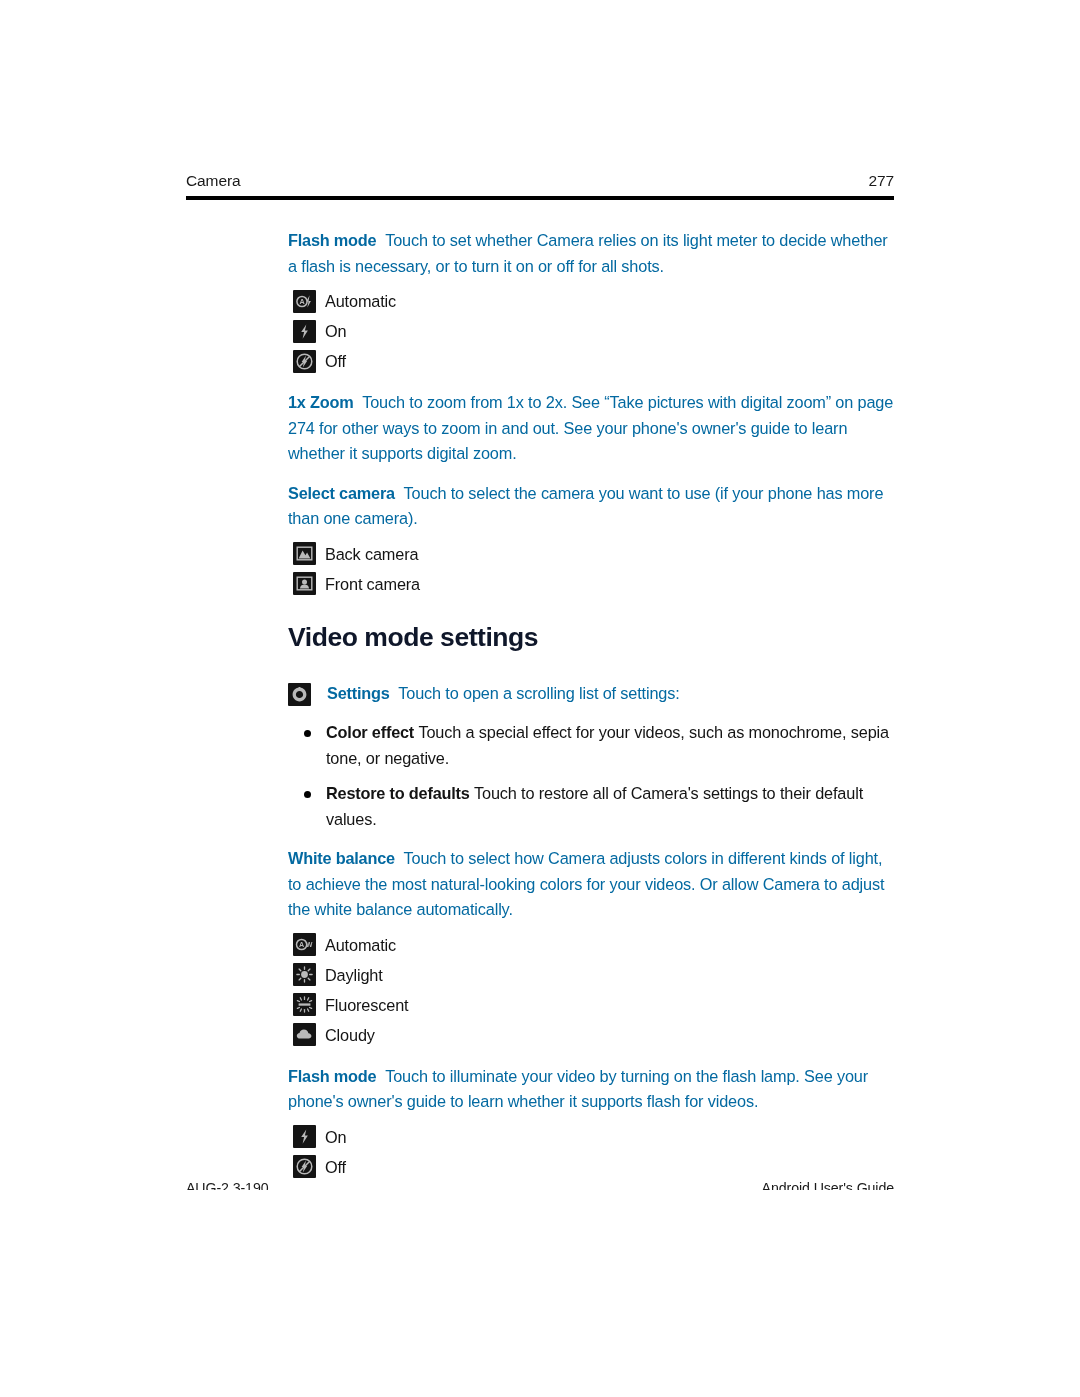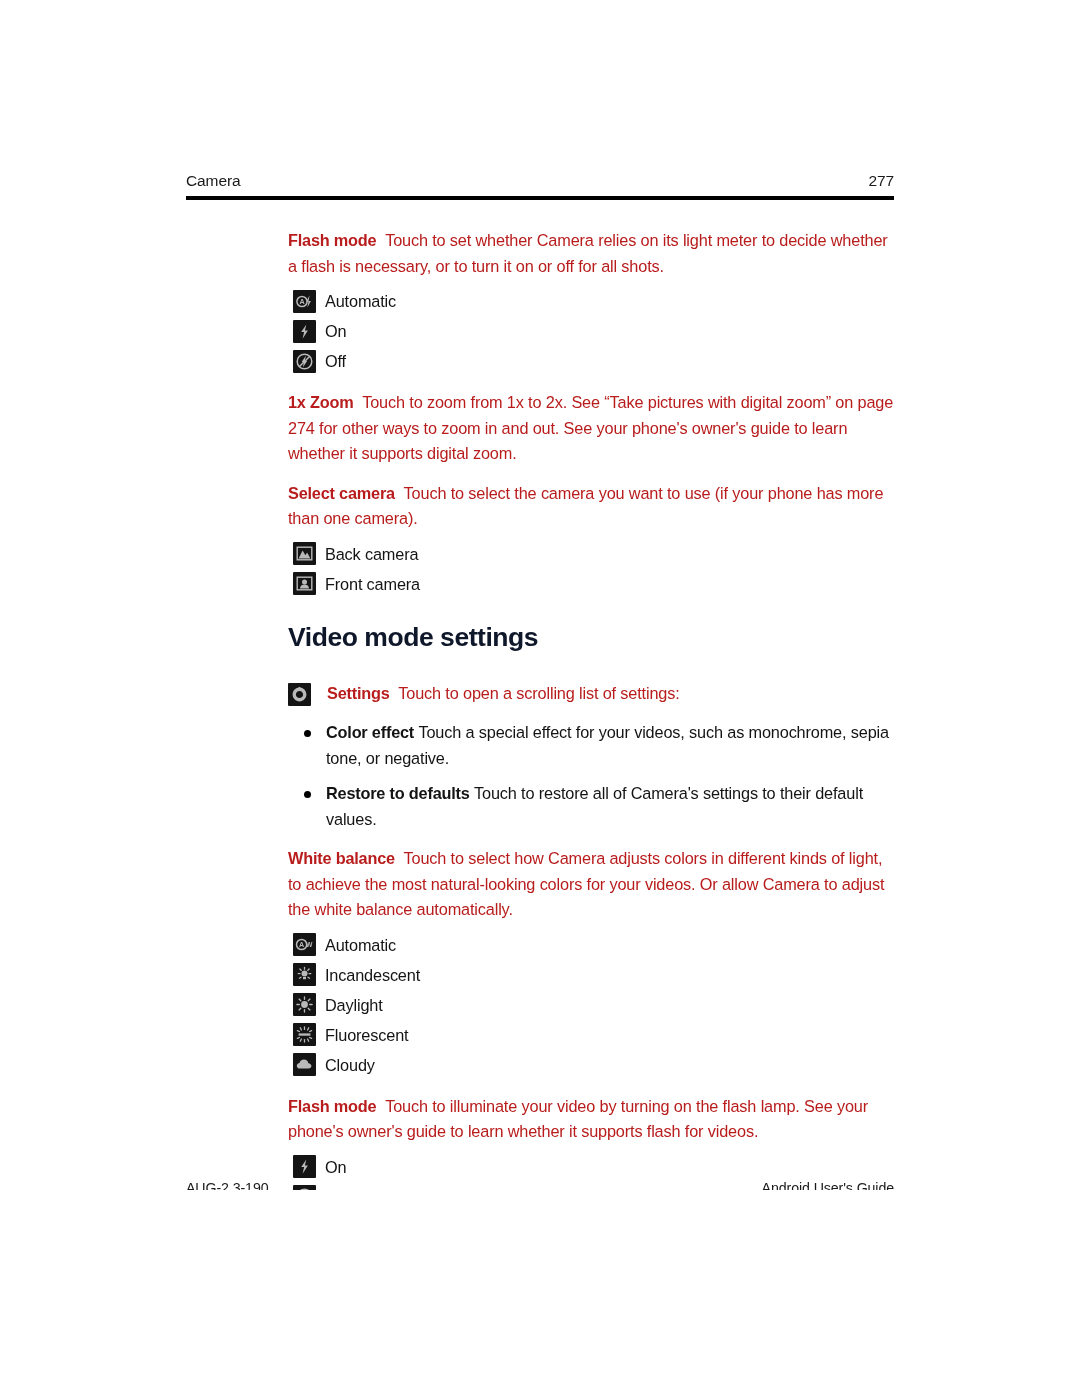--- a/index.html
+++ b/index.html
@@ -53,21 +53,21 @@
     left: 288px;
     top: 228px;
     width: 606px;
   }
 
   p.para {
     margin: 0;
     font-size: 16.3px;
     line-height: 25.5px;
     letter-spacing: -0.15px;
-    color: #b91c1c;
+    color: #0369a1;
     text-align: left;
   }
   .lead {
     font-weight: bold;
     letter-spacing: -0.2px;
   }
   .lead.sp::after { content: "\00a0\00a0"; }
 
   .gap-sm { height: 7px; }
   .gap-md { height: 14px; }
@@ -279,38 +279,20 @@
     <div class="opt-list">
       <div class="opt">
         <span class="ico">
           <svg width="19" height="19" viewBox="0 0 19 19">
             <circle cx="6.6" cy="9.5" r="5.1" fill="none" stroke="#b9b9b9" stroke-width="1.5"></circle>
             <text x="6.6" y="12.3" font-family="Liberation Sans, sans-serif" font-size="7.2" font-weight="bold" fill="#b9b9b9" text-anchor="middle">A</text>
             <text x="14.2" y="12.0" font-family="Liberation Sans, sans-serif" font-size="6.8" font-weight="bold" fill="#b9b9b9" text-anchor="middle">W</text>
           </svg>
         </span>
         <span class="opt-label">Automatic</span>
-      </div>
-      <div class="opt">
-        <span class="ico">
-          <svg width="19" height="19" viewBox="0 0 19 19">
-            <circle cx="9.5" cy="8.6" r="3.0" fill="#b9b9b9"></circle>
-            <rect x="8.0" y="12.0" width="3.0" height="2.2" fill="#b9b9b9"></rect>
-            <g stroke="#b9b9b9" stroke-width="1.3" stroke-linecap="round">
-              <line x1="9.5" y1="2.4" x2="9.5" y2="4.2"></line>
-              <line x1="3.2" y1="8.6" x2="5.0" y2="8.6"></line>
-              <line x1="14.0" y1="8.6" x2="15.8" y2="8.6"></line>
-              <line x1="4.9" y1="4.0" x2="6.2" y2="5.3"></line>
-              <line x1="12.8" y1="5.3" x2="14.1" y2="4.0"></line>
-              <line x1="4.4" y1="13.2" x2="6.0" y2="12.2"></line>
-              <line x1="13.0" y1="12.2" x2="14.6" y2="13.2"></line>
-            </g>
-          </svg>
-        </span>
-        <span class="opt-label">Incandescent</span>
       </div>
       <div class="opt">
         <span class="ico">
           <svg width="19" height="19" viewBox="0 0 19 19">
             <circle cx="9.5" cy="9.5" r="3.4" fill="#b9b9b9"></circle>
             <g stroke="#b9b9b9" stroke-width="1.35" stroke-linecap="round">
               <line x1="9.5" y1="1.9" x2="9.5" y2="4.3"></line>
               <line x1="9.5" y1="14.7" x2="9.5" y2="17.1"></line>
               <line x1="1.9" y1="9.5" x2="4.3" y2="9.5"></line>
               <line x1="14.7" y1="9.5" x2="17.1" y2="9.5"></line>

